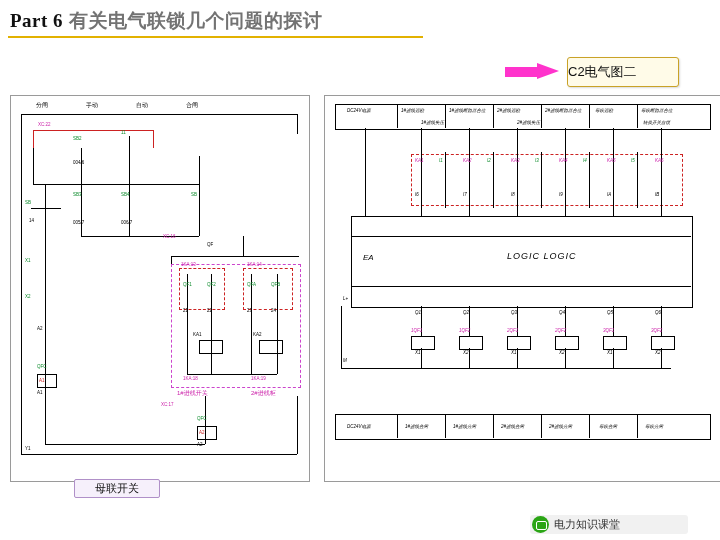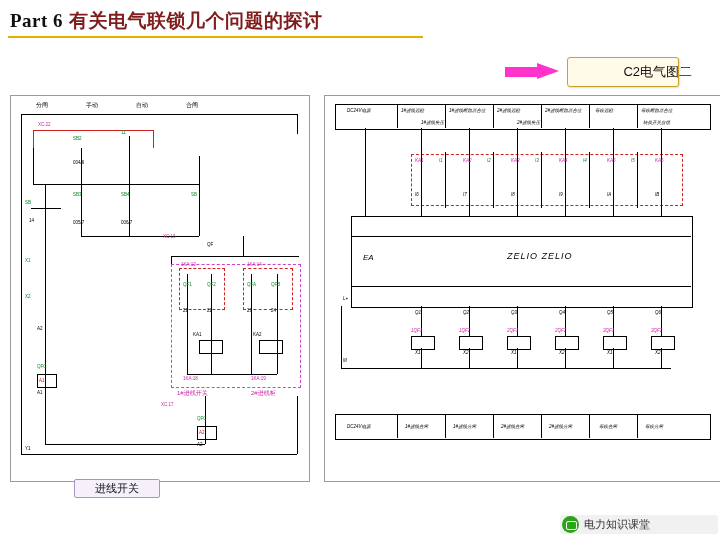--- a/index.html
+++ b/index.html
@@ -14,21 +14,21 @@
 
   
   .header{
     position:absolute;left:0;top:6px;width:720px;height:30px;
   }
   .header-title{
     position:absolute;left:10px;top:2px;
     font-size:19px;color:#111;letter-spacing:.5px;
   }
   .header-title .part{font-family:"Liberation Serif","DejaVu Serif",serif;font-weight:bold;color:#111;}
-  .header-title .cn{color:#7f1d1d;font-weight:bold;}
+  .header-title .cn{color:#737373;font-weight:bold;}
   .header-rule{
     position:absolute;left:8px;top:30px;width:415px;height:2px;background:#e2b100;
   }
 
   
   .subtitle-box{
     position:absolute;left:32px;top:57px;width:465px;height:28px;
     background:#efeef6;border:1px solid #b9b6cf;border-radius:3px;
     box-shadow:1px 1px 2px rgba(0,0,0,.18);
   }
@@ -41,21 +41,21 @@
   }
   .arrow .shaft{position:absolute;left:0;top:4px;width:34px;height:10px;background:#ff33cc;}
   .arrow .head{position:absolute;left:32px;top:0;width:0;height:0;
     border-top:8.5px solid transparent;border-bottom:8.5px solid transparent;border-left:22px solid #ff33cc;}
   .tag-box{
     position:absolute;left:567px;top:57px;width:110px;height:28px;
     background:#fffbe8;border:1px solid #c9a227;border-radius:3px;
     box-shadow:1px 1px 2px rgba(0,0,0,.15);
   }
   .tag-text{
-    position:absolute;left:0;top:5px;width:124px;text-align:right;
+    position:absolute;left:0;top:5px;width:124px;text-align:left;
     font-size:13px;color:#111;
   }
 
   
   .panel{
     position:absolute;background:#fff;border:1px solid #9a9a9a;
   }
   .panel.left{left:10px;top:95px;width:298px;height:385px;}
   .panel.right{left:324px;top:95px;width:396px;height:385px;font-style:italic;}
   .panel .inner{position:absolute;left:0;top:0;width:100%;height:100%;}
@@ -78,21 +78,21 @@
   
   .cap{
     position:absolute;background:#f6f0fb;border:1px solid #b090c8;border-radius:2px;
     font-size:11px;color:#111;text-align:center;line-height:17px;height:17px;
   }
   .cap.left{left:74px;top:479px;width:84px;}
   .cap.right{left:480px;top:479px;width:86px;}
 
   
   .brand{
-    position:absolute;left:538px;top:515px;width:180px;height:20px;
+    position:absolute;left:508px;top:515px;width:180px;height:20px;
   }
   .brand .bg{position:absolute;left:22px;top:0;width:158px;height:19px;background:#f1f1f1;border-radius:3px;}
   .brand .logo{position:absolute;left:24px;top:1px;width:17px;height:17px;border-radius:50%;background:#2aa515;}
   .brand .logo:after{content:"";position:absolute;left:4px;top:5px;width:9px;height:7px;border:1.5px solid #fff;border-radius:2px;}
   .brand .txt{position:absolute;left:46px;top:2px;font-size:11px;color:#333;}
 </style>
 </head>
 <body>
 
 <div class="slide">
@@ -279,21 +279,21 @@
       <div class="lbl" style="left:138px;top:96px;">I7</div>
       <div class="lbl" style="left:186px;top:96px;">I8</div>
       <div class="lbl" style="left:234px;top:96px;">I9</div>
       <div class="lbl" style="left:282px;top:96px;">IA</div>
       <div class="lbl" style="left:330px;top:96px;">IB</div>
 
       <div class="box-o" style="left:26px;top:120px;width:340px;height:90px;"></div>
       <div class="ln h" style="left:26px;top:140px;width:340px;"></div>
       <div class="ln h" style="left:26px;top:190px;width:340px;"></div>
       <div class="lbl lbl7" style="left:38px;top:158px;font-size:8px;">EA</div>
-      <div class="lbl" style="left:182px;top:158px;font-size:9px;letter-spacing:1px;">ZELIO ZELIO</div>
+      <div class="lbl" style="left:182px;top:158px;font-size:9px;letter-spacing:1px;">LOGIC LOGIC</div>
 
       <div class="ln v" style="left:96px;top:112px;height:8px;"></div>
       <div class="ln v" style="left:144px;top:112px;height:8px;"></div>
       <div class="ln v" style="left:192px;top:112px;height:8px;"></div>
       <div class="ln v" style="left:240px;top:112px;height:8px;"></div>
       <div class="ln v" style="left:288px;top:112px;height:8px;"></div>
       <div class="ln v" style="left:336px;top:112px;height:8px;"></div>
       <div class="ln v" style="left:40px;top:62px;height:58px;"></div>
 
       <div class="ln v" style="left:96px;top:210px;height:30px;"></div>
@@ -352,21 +352,21 @@
       <div class="lbl" style="left:22px;top:328px;">DC24V电源</div>
       <div class="lbl" style="left:80px;top:328px;">1#进线合闸</div>
       <div class="lbl" style="left:128px;top:328px;">1#进线分闸</div>
       <div class="lbl" style="left:176px;top:328px;">2#进线合闸</div>
       <div class="lbl" style="left:224px;top:328px;">2#进线分闸</div>
       <div class="lbl" style="left:274px;top:328px;">母联合闸</div>
       <div class="lbl" style="left:320px;top:328px;">母联分闸</div>
     </div>
   </div>
 
-  <div class="cap left">进线开关</div>
+  <div class="cap left">母联开关</div>
 
   <div class="brand">
     <div class="bg"></div>
     <div class="logo"></div>
     <div class="txt">电力知识课堂</div>
   </div>
 
 </div>
 
 </body></html>

